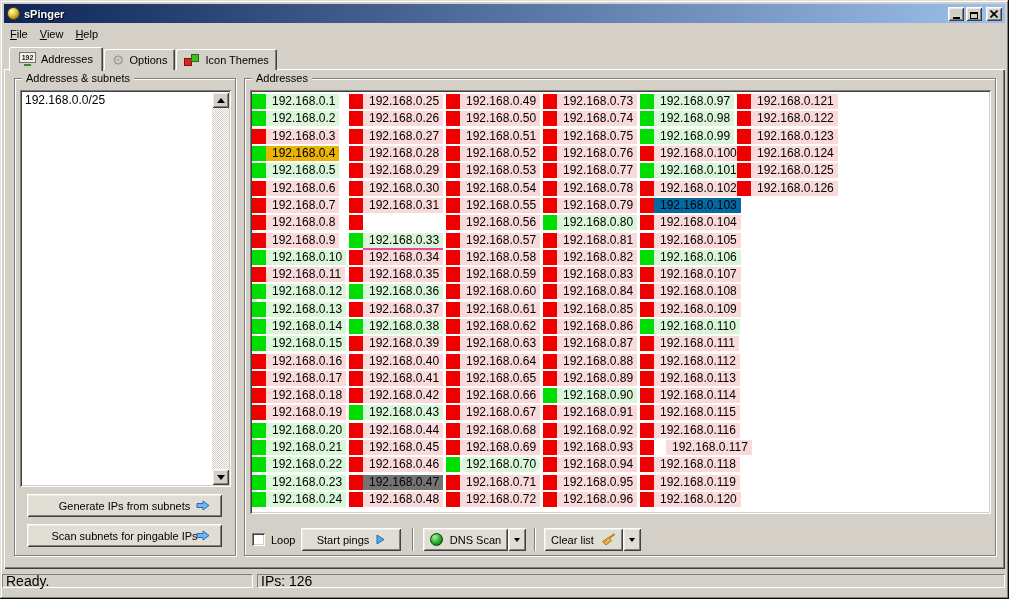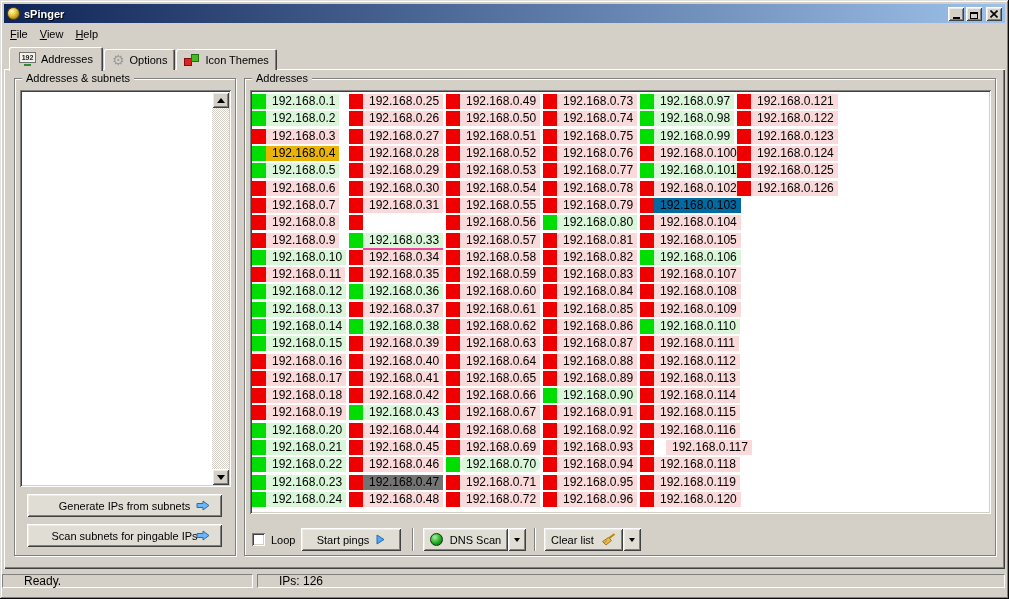--- a/index.html
+++ b/index.html
@@ -118,21 +118,21 @@
   #btn-dns-arrow { left:508px; width:18px; }
   #btn-clear { left:544px; width:79px; }
   #btn-clear-arrow { left:623px; width:18px; }
   .tool-sep { position:absolute; top:528px; width:2px; height:23px; border-left:1px solid #808080; border-right:1px solid #fff; }
   #sep1 { left:412px; } #sep2 { left:534px; }
   .dd-arrow { width:0; height:0; border-left:3px solid transparent; border-right:3px solid transparent; border-top:4px solid #000; }
   .globe { width:13px; height:13px; border-radius:50%; border:1px solid #063b06;
     background:radial-gradient(circle at 35% 30%, #a8f0a8, #22aa22 55%, #0a5a0a); }
   
   .status-panel { position:absolute; top:574px; height:14px; border:1px solid; border-color:#808080 #fff #fff #808080;
-    display:flex; align-items:center; padding:0 21px; font-size:12px; }
+    display:flex; align-items:center; padding:0 3px; font-size:14px; }
   #status-left { left:2px; width:251px; }
   #status-right { left:257px; width:748px; }
 </style>
 </head>
 <body>
 
 <div id="titlebar">
   <span id="app-icon"></span>
   <span id="title-text">sPinger</span>
   <span id="win-buttons">
@@ -177,20 +177,21 @@
     <span>Icon Themes</span>
   </div>
 </div>
 
 <div id="mainpanel"></div>
 
 <div class="groupbox" id="gb-subnets">
   <span class="groupbox-label">Addresses &amp; subnets</span>
 </div>
 <div id="subnet-box" class="sunken-deep">
+  <div id="subnet-text">192.168.0.0/25</div>
   <div class="vscrollbar">
     <div class="scroll-btn">
         <span class="tri-up"></span>
       </div>
     <div class="scroll-btn">
         <span class="tri-down"></span>
       </div>
   </div>
 </div>
 <div class="big-btn raised" id="btn-generate">

